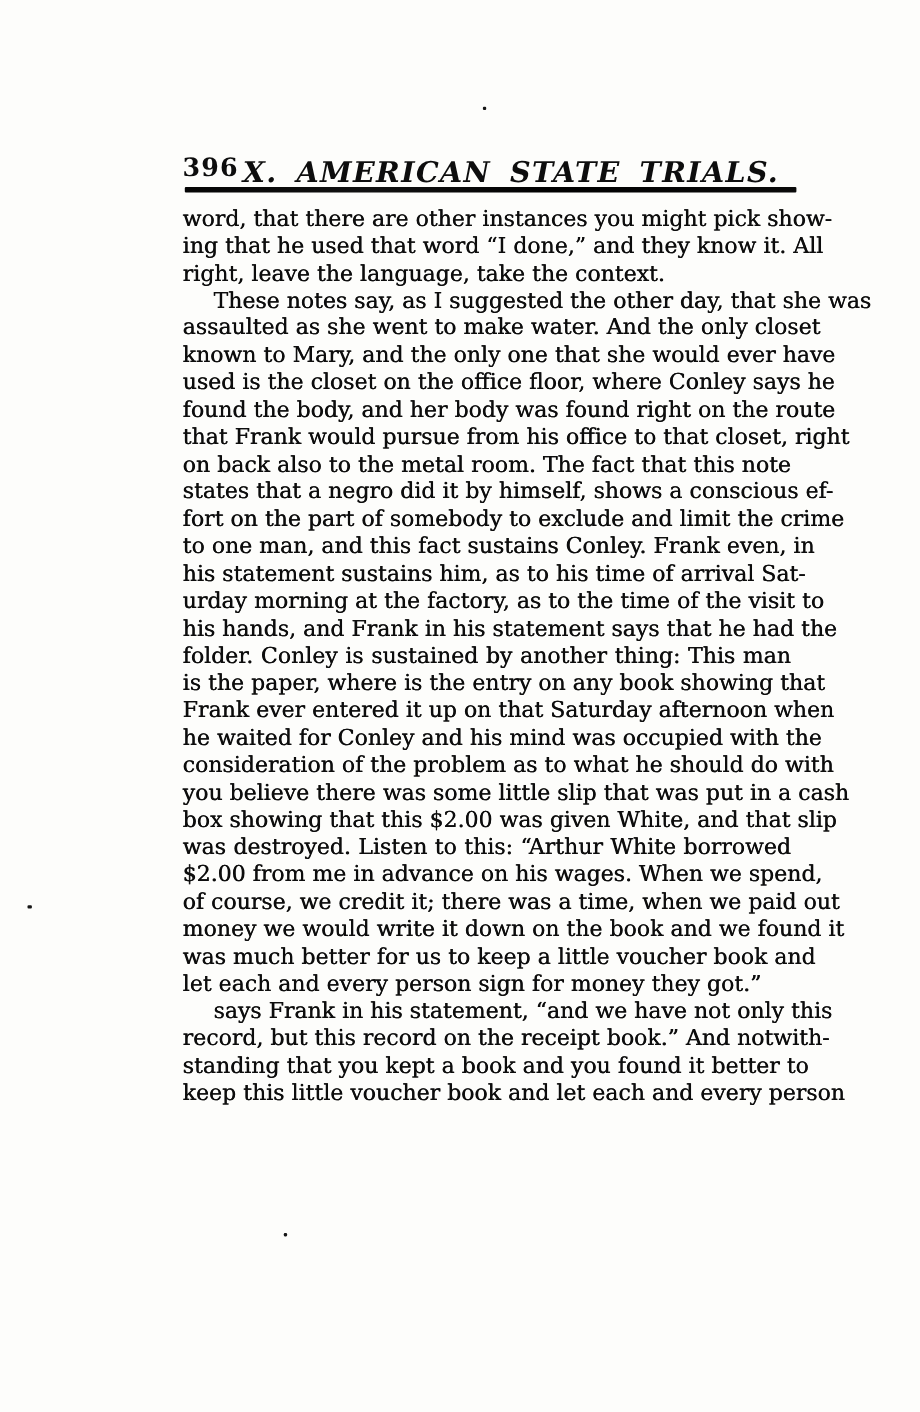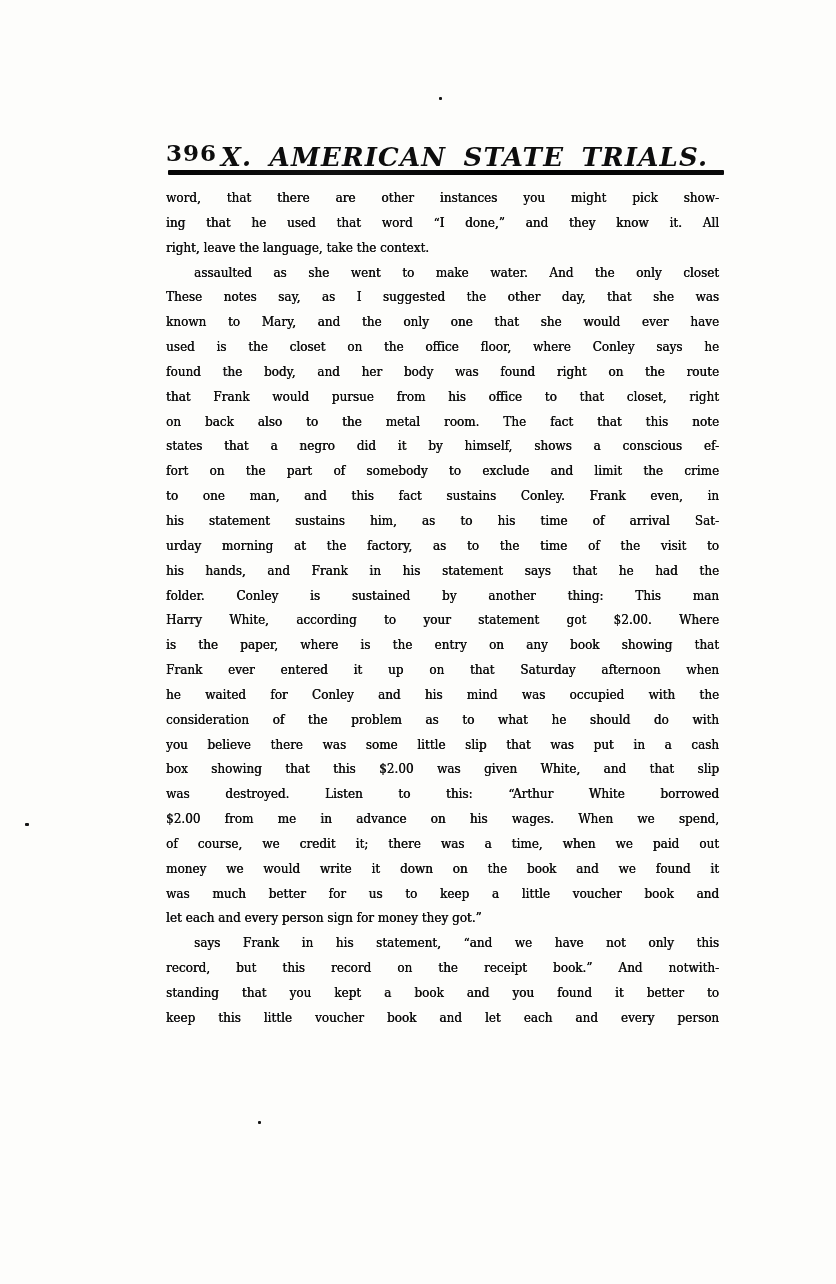--- a/index.html
+++ b/index.html
@@ -51,21 +51,21 @@
     width: 556px;
     height: 5px;
     background: linear-gradient(90deg, #050505 0%, #111 30%, #000 60%, #0a0a0a 100%);
     border-radius: 1px;
   }
   .page-body {
     position: absolute;
     top: 186px;
     left: 166px;
     width: 553px;
-    font-size: 12px;
+    font-size: 20px;
     line-height: 24.85px;
     text-shadow: 0.35px 0 0 currentColor; 
   }
   .paragraph { margin: 0; }
   .line {
     text-align: justify;
     text-align-last: justify;
     white-space: nowrap;
   }
   .line.last {
@@ -97,35 +97,34 @@
 
   <div class="header-rule"></div>
 
   <div class="page-body">
       <div class="paragraph">
         <div class="line">word, that there are other instances you might pick show-</div>
         <div class="line">ing that he used that word “I done,” and they know it.  All</div>
         <div class="line last">right, leave the language, take the context.</div>
       </div>
       <div class="paragraph indent">
+        <div class="line">These notes say, as I suggested the other day, that she was</div>
         <div class="line">assaulted as she went to make water.  And the only closet</div>
-        <div class="line">These notes say, as I suggested the other day, that she was</div>
         <div class="line">known to Mary, and the only one that she would ever have</div>
         <div class="line">used is the closet on the office floor, where Conley says he</div>
         <div class="line">found the body, and her body was found right on the route</div>
         <div class="line">that Frank would pursue from his office to that closet, right</div>
         <div class="line">on back also to the metal room.  The fact that this note</div>
         <div class="line">states that a negro did it by himself, shows a conscious ef-</div>
         <div class="line">fort on the part of somebody to exclude and limit the crime</div>
         <div class="line">to one man, and this fact sustains Conley.  Frank even, in</div>
         <div class="line">his statement sustains him, as to his time of arrival Sat-</div>
         <div class="line">urday morning at the factory, as to the time of the visit to</div>
         <div class="line">his hands, and Frank in his statement says that he had the</div>
         <div class="line">folder.  Conley is sustained by another thing:  This man</div>
-        <div class="line">Harry White, according to your statement got $2.00.  Where</div>
         <div class="line">is the paper, where is the entry on any book showing that</div>
         <div class="line">Frank ever entered it up on that Saturday afternoon when</div>
         <div class="line">he waited for Conley and his mind was occupied with the</div>
         <div class="line">consideration of the problem as to what he should do with</div>
         <div class="line">you believe there was some little slip that was put in a cash</div>
         <div class="line">box showing that this $2.00 was given White, and that slip</div>
         <div class="line">was destroyed.  Listen to this:  “Arthur White borrowed</div>
         <div class="line">$2.00 from me in advance on his wages.  When we spend,</div>
         <div class="line">of course, we credit it; there was a time, when we paid out</div>
         <div class="line">money we would write it down on the book and we found it</div>

